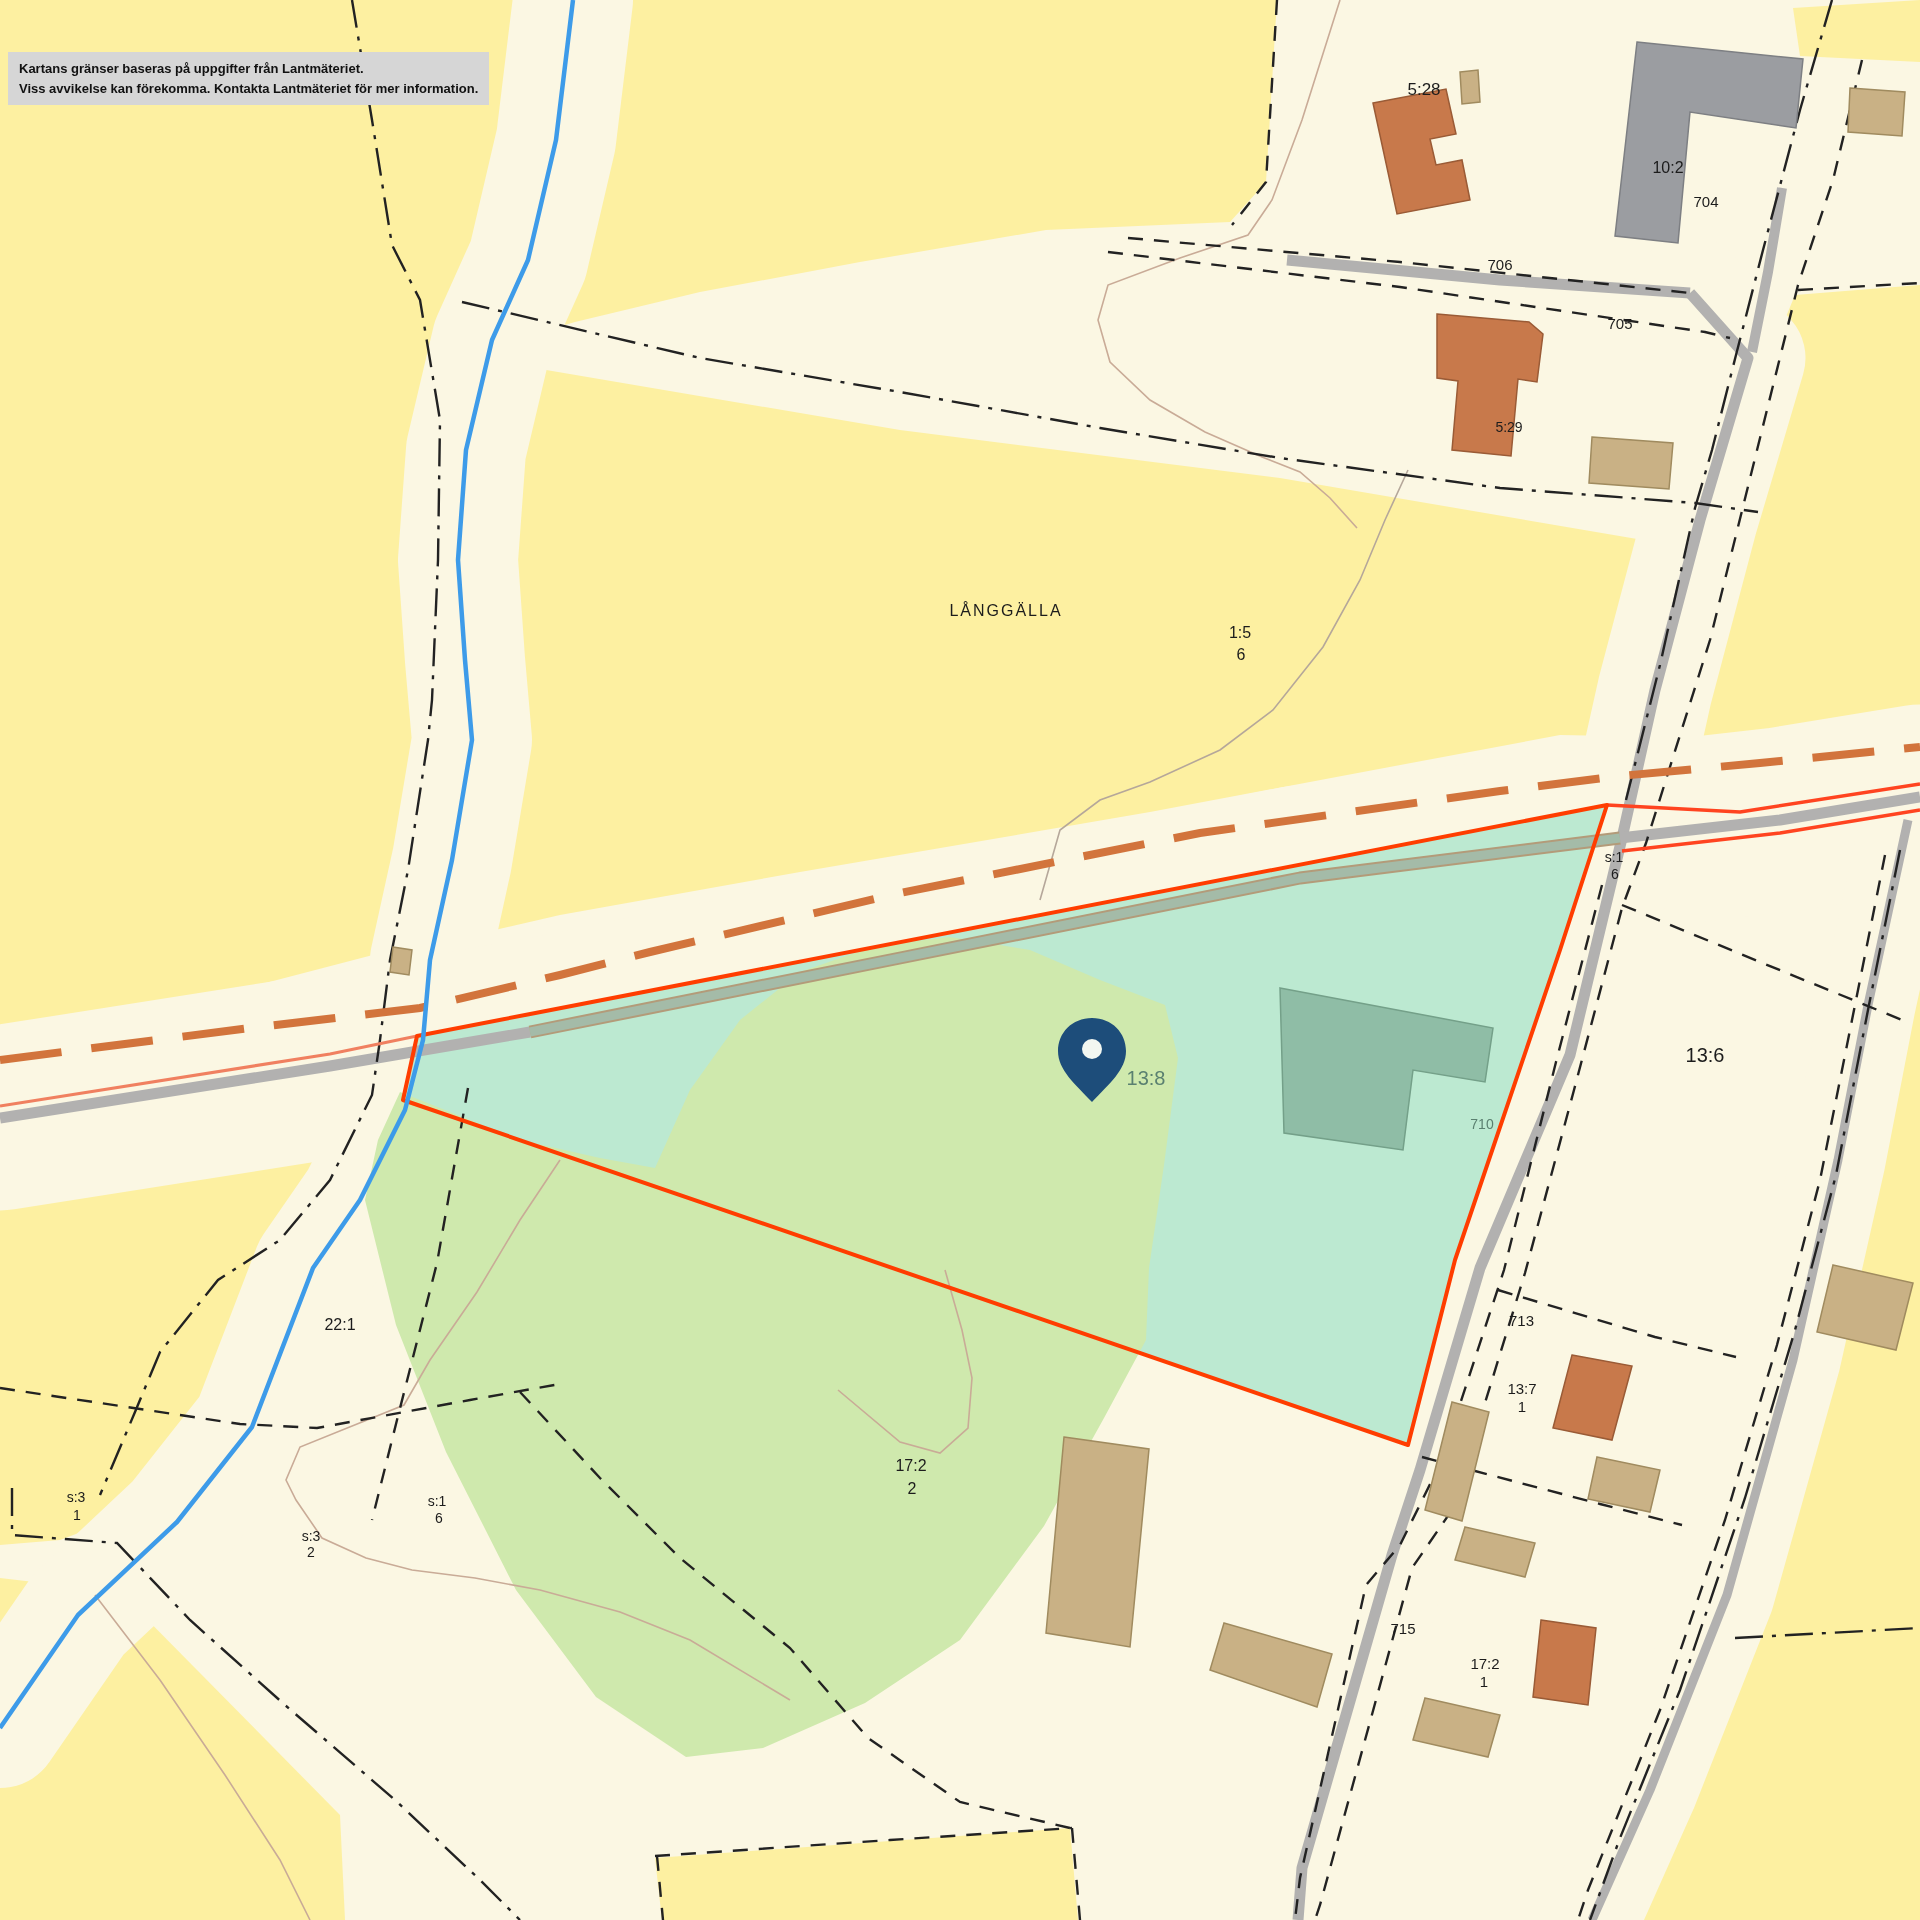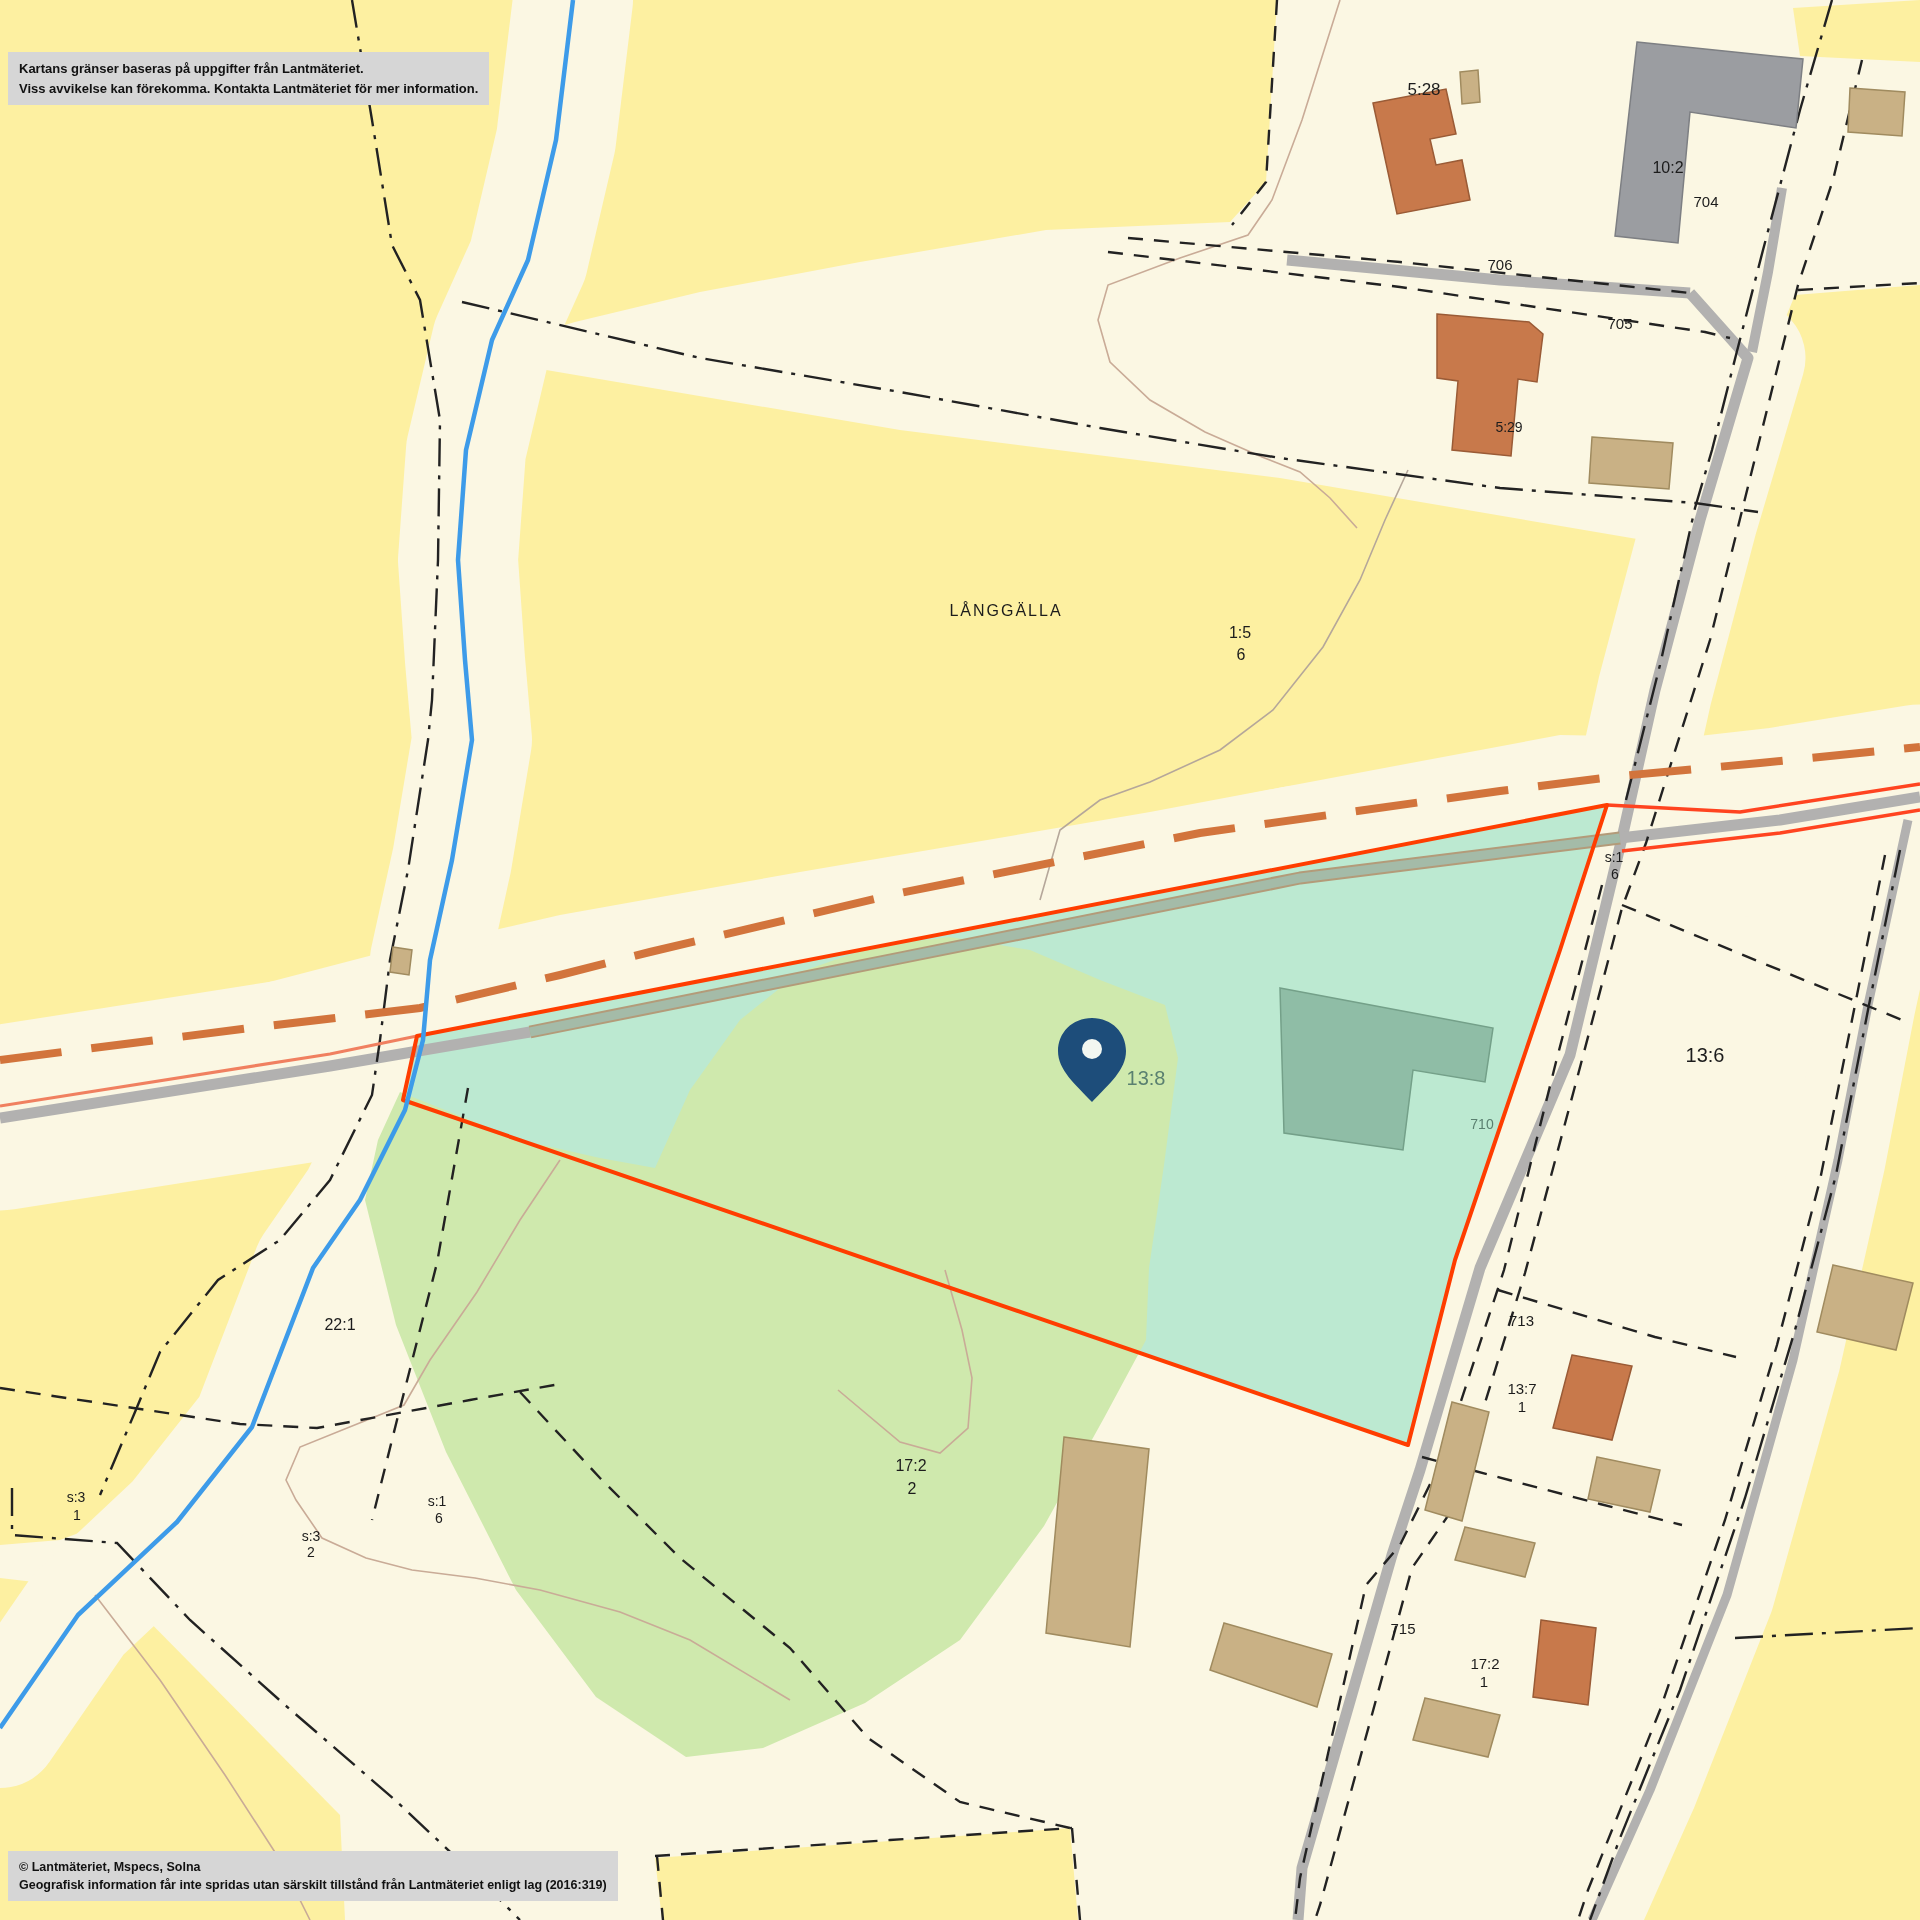--- a/index.html
+++ b/index.html
@@ -158,18 +158,14 @@
       <div class="map-label" style="left: 1403px; top: 1628px; font-size: 15px;">715</div>
       <div class="map-label" style="left: 1485px; top: 1663px; font-size: 15px;">17:2</div>
       <div class="map-label" style="left: 1484px; top: 1681px; font-size: 15px;">1</div>
     </div>
 
 <div id="disclaimer-box" class="notice-box">
   <div>Kartans gränser baseras på uppgifter från Lantmäteriet.</div>
   <div>Viss avvikelse kan förekomma. Kontakta Lantmäteriet för mer information.</div>
 </div>
 
-<div id="copyright-box" class="notice-box">
-  <div>© Lantmäteriet, Mspecs, Solna</div>
-  <div>Geografisk information får inte spridas utan särskilt tillstånd från Lantmäteriet enligt lag (2016:319)</div>
-</div>
 
 </div>
 
 </body></html>

